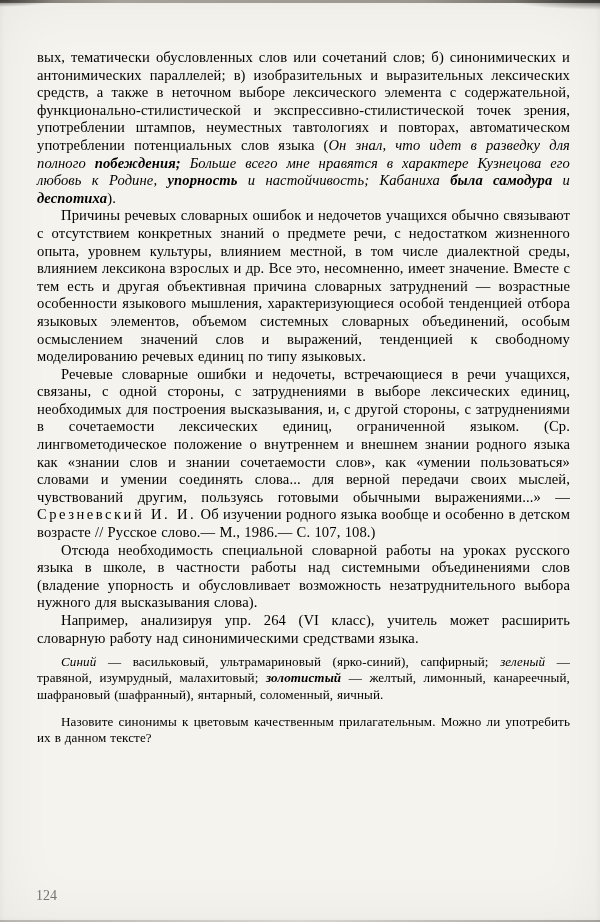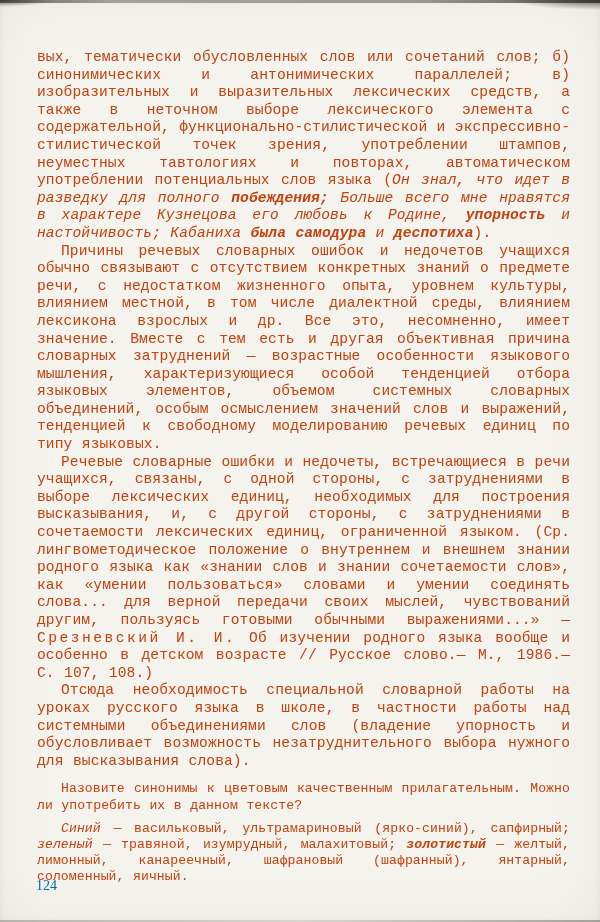--- a/index.html
+++ b/index.html
@@ -43,22 +43,21 @@
     position: absolute;
     bottom: 0; left: 0; right: 0;
     height: 2px;
     background: linear-gradient(to right, rgba(90,86,80,0.35), rgba(90,86,80,0.12) 50%, rgba(63,60,55,0.4));
   }
   .text-block {
     position: absolute;
     top: 49px;
     left: 37px;
     right: 30px;
-    color: #c2410c;
-    font-family: Liberation Mono, monospace;
+    color: #000000;
   }
   .para {
     margin: 0;
     font-size: 14.6px;
     line-height: 17.6px;
     text-align: justify;
     text-indent: 24px;
     letter-spacing: 0.1px;
     word-spacing: 0.5px;
   }
@@ -68,37 +67,38 @@
     line-height: 16.2px;
   }
   .para.gap-before { margin-top: 11px; }
   .para.gap-before-sm { margin-top: 7px; }
   .it { font-style: italic; }
   .bi { font-style: italic; font-weight: bold; }
   .sp { letter-spacing: 2.5px; }
   .page-number {
     position: absolute;
     left: 36px;
-    bottom: 28px;
+    bottom: 18px;
     font-size: 14px;
-    color: #0369a1;
+    color: #737373;
   }
 </style>
 </head>
 <body>
 
 <div class="page">
   <div class="scan-edge-top"></div>
   <div class="scan-corner-left"></div>
   <div class="scan-corner-right"></div>
   <div class="scan-edge-bottom"></div>
 
   <div class="text-block">
     <p class="para no-indent"><span>вых, тематически обусловленных слов или сочетаний слов; б) синонимических и антонимических параллелей; в) изобразительных и выразительных лексических средств, а также в неточном выборе лексического элемента с содержательной, функционально-стилистической и экспрессивно-стилистической точек зрения, употреблении штампов, неуместных тавтологиях и повторах, автоматическом употреблении потенциальных слов языка (</span><span class="it">Он знал, что идет в разведку для полного </span><span class="bi">побеждения;</span><span class="it"> Больше всего мне нравятся в характере Кузнецова его любовь к Родине, </span><span class="bi">упорность</span><span class="it"> и настойчивость; Кабаниха </span><span class="bi">была самодура</span><span class="it"> и </span><span class="bi">деспотиха</span><span>).</span></p>
     <p class="para"><span>Причины речевых словарных ошибок и недочетов учащихся обычно связывают с отсутствием конкретных знаний о предмете речи, с недостатком жизненного опыта, уровнем культуры, влиянием местной, в том числе диалектной среды, влиянием лексикона взрослых и др. Все это, несомненно, имеет значение. Вместе с тем есть и другая объективная причина словарных затруднений — возрастные особенности языкового мышления, характеризующиеся особой тенденцией отбора языковых элементов, объемом системных словарных объединений, особым осмыслением значений слов и выражений, тенденцией к свободному моделированию речевых единиц по типу языковых.</span></p>
     <p class="para"><span>Речевые словарные ошибки и недочеты, встречающиеся в речи учащихся, связаны, с одной стороны, с затруднениями в выборе лексических единиц, необходимых для построения высказывания, и, с другой стороны, с затруднениями в сочетаемости лексических единиц, ограниченной языком. (Ср. лингвометодическое положение о внутреннем и внешнем знании родного языка как «знании слов и знании сочетаемости слов», как «умении пользоваться» словами и умении соединять слова... для верной передачи своих мыслей, чувствований другим, пользуясь готовыми обычными выражениями...» — </span><span class="sp">Срезневский И. И.</span><span> Об изучении родного языка вообще и особенно в детском возрасте // Русское слово.— М., 1986.— С. 107, 108.)</span></p>
     <p class="para"><span>Отсюда необходимость специальной словарной работы на уроках русского языка в школе, в частности работы над системными объединениями слов (владение упорность и обусловливает возможность незатруднительного выбора нужного для высказывания слова).</span></p>
+    <p class="para"><span>Например, анализируя упр. 264 (VI класс), учитель может расширить словарную работу над синонимическими средствами языка.</span></p>
+    <p class="para small gap-before-sm"><span class="it">Синий</span><span> — васильковый, ультрамариновый (ярко-синий), сапфирный; </span><span class="it">зеленый</span><span> — травяной, изумрудный, малахитовый; </span><span class="bi">золотистый</span><span> — желтый, лимонный, канареечный, шафрановый (шафранный), янтарный, соломенный, яичный.</span></p>
     <p class="para small gap-before"><span>Назовите синонимы к цветовым качественным прилагательным. Можно ли употребить их в данном тексте?</span></p>
-    <p class="para small gap-before-sm"><span class="it">Синий</span><span> — васильковый, ультрамариновый (ярко-синий), сапфирный; </span><span class="it">зеленый</span><span> — травяной, изумрудный, малахитовый; </span><span class="bi">золотистый</span><span> — желтый, лимонный, канареечный, шафрановый (шафранный), янтарный, соломенный, яичный.</span></p>
   </div>
 
   <div class="page-number">124</div>
 </div>
 
 </body></html>

